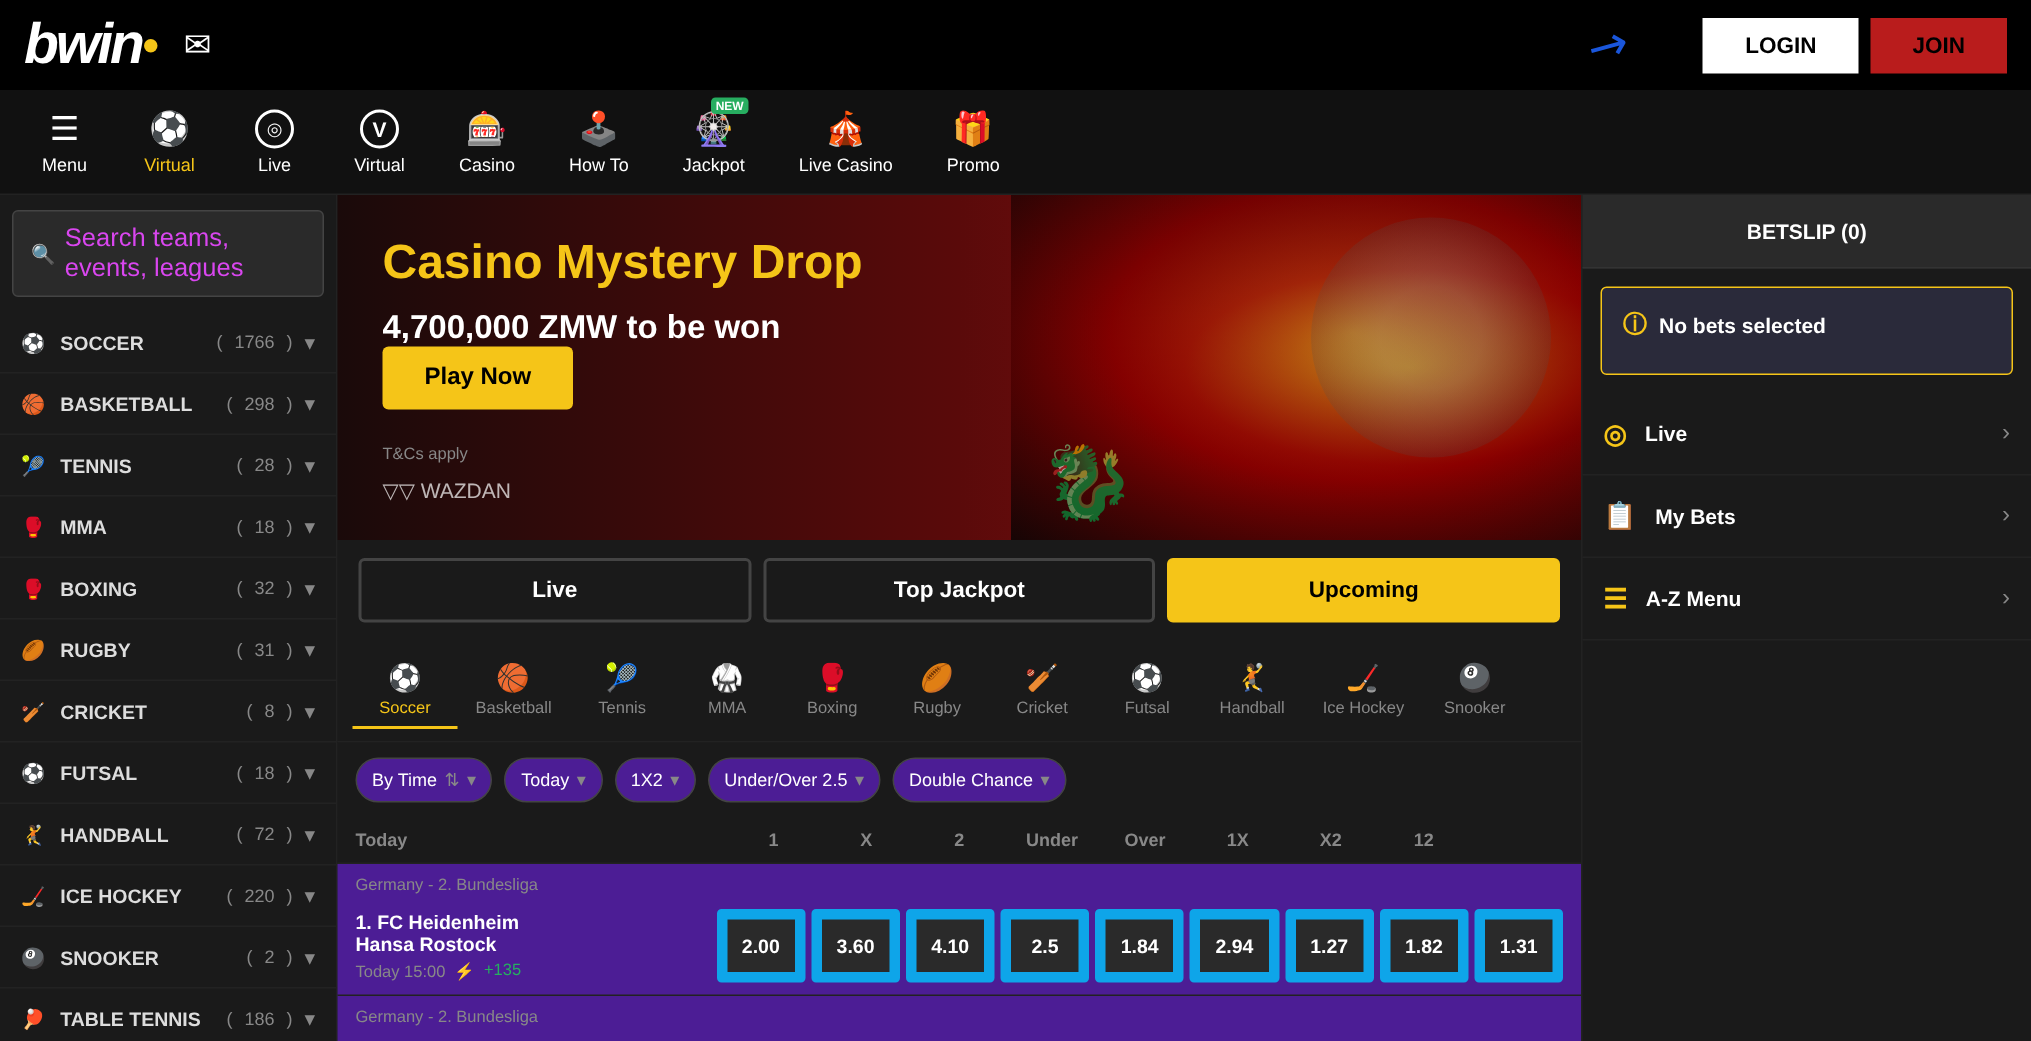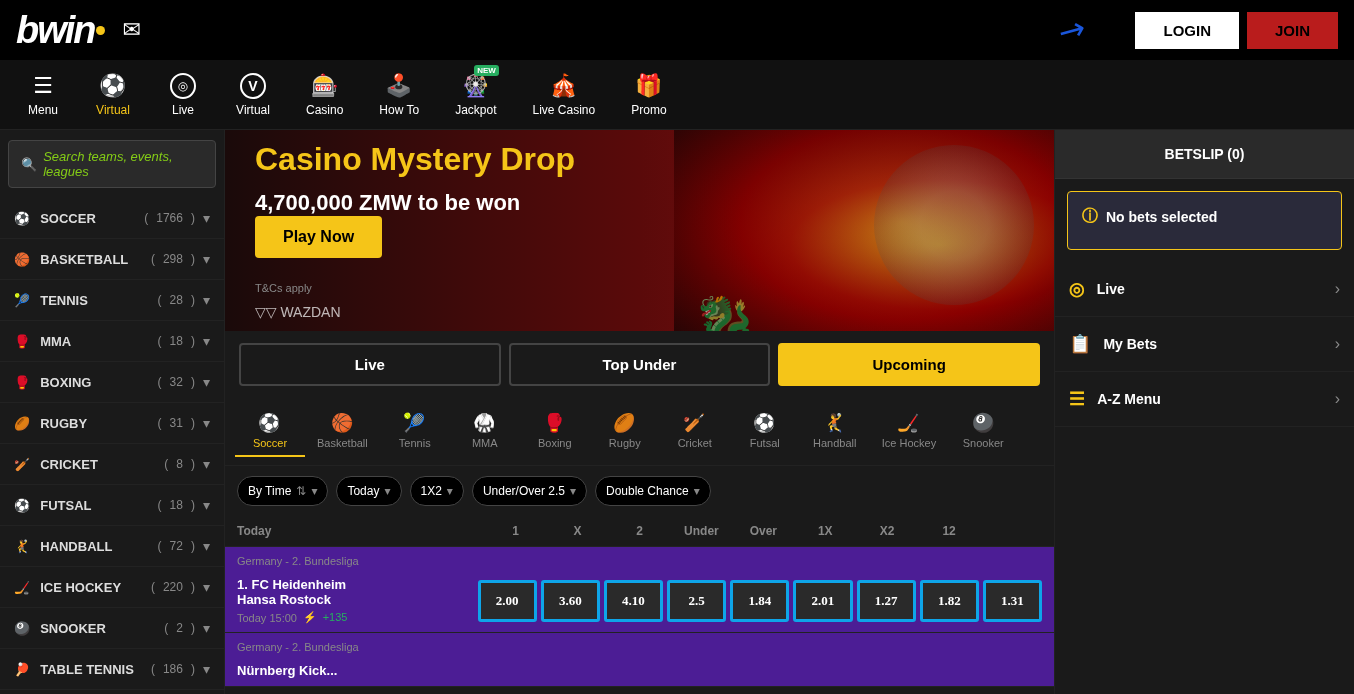--- a/index.html
+++ b/index.html
@@ -27,21 +27,21 @@
     .search-input { width: 100%; background: #2a2a2a; border: 1px solid #444; color: #fff; padding: 8px 12px; border-radius: 4px; font-size: 13px; display: flex; align-items: center; gap: 6px; cursor: pointer; }
     .sidebar-item { display: flex; align-items: center; justify-content: space-between; padding: 12px 14px; cursor: pointer; border-bottom: 1px solid #222; }
     .sidebar-item-left { display: flex; align-items: center; gap: 10px; font-size: 13px; font-weight: bold; color: #ddd; }
     .sidebar-item-right { display: flex; align-items: center; gap: 8px; color: #888; font-size: 12px; }
     .chevron { color: #888; font-size: 14px; }
 
     
     .main { flex: 1; padding: 0; }
 
     
-    .banner { position: relative; width: 100%; height: 201px; background: linear-gradient(to right, #1a0a0a 0%, #5a0a0a 50%, #8a1010 80%, #4a0808 100%); overflow: hidden; display: flex; align-items: center; }
+    .banner { position: relative; width: 100%; height: 230px; background: linear-gradient(to right, #1a0a0a 0%, #5a0a0a 50%, #8a1010 80%, #4a0808 100%); overflow: hidden; display: flex; align-items: center; }
     .banner-content { padding: 20px 30px; z-index: 2; }
     .banner-title { color: #f5c518; font-size: 32px; font-weight: 900; margin-bottom: 12px; }
     .banner-subtitle { color: #fff; font-size: 22px; font-weight: bold; }
     .banner-play-btn { background: #f5c518; color: #000; border: none; padding: 12px 28px; font-size: 16px; font-weight: bold; border-radius: 4px; cursor: pointer; }
     .banner-tc { color: #888; font-size: 11px; margin-top: 24px; }
     .banner-logo { color: #fff; font-size: 14px; margin-top: 10px; opacity: 0.7; }
     .banner-dragon { position: absolute; right: 0; top: 0; width: 380px; height: 230px; background: radial-gradient(ellipse at 70% 50%, #b8860b 0%, #8b0000 40%, #2a0505 100%); }
 
     
     .tabs { display: flex; background: #1a1a1a; padding: 12px 14px; gap: 8px; }
@@ -49,36 +49,36 @@
     .tab.active { background: #f5c518; color: #000; border-color: #f5c518; }
 
     
     .sport-tabs { display: flex; background: #1a1a1a; padding: 8px 10px; gap: 0; border-bottom: 1px solid #222; overflow-x: auto; }
     .sport-tab { display: flex; flex-direction: column; align-items: center; padding: 6px 12px; cursor: pointer; font-size: 11px; color: #888; min-width: 70px; }
     .sport-tab.active { color: #f5c518; border-bottom: 2px solid #f5c518; }
     .sport-tab-icon { font-size: 18px; margin-bottom: 3px; }
 
     
     .filter-bar { display: flex; padding: 10px 12px; gap: 8px; background: #1a1a1a; align-items: center; }
-    .filter-select { background: #000000; border: 1px solid #444; color: #fff; padding: 7px 10px; font-size: 12px; border-radius: 15px; display: flex; align-items: center; gap: 5px; cursor: pointer; }
+    .filter-select { background: #4c1d95; border: 1px solid #444; color: #fff; padding: 7px 10px; font-size: 12px; border-radius: 15px; display: flex; align-items: center; gap: 5px; cursor: pointer; }
 
     
     .table-header { display: grid; grid-template-columns: 2fr 0.5fr 0.5fr 0.5fr 0.5fr 0.5fr 0.5fr 0.5fr 0.5fr 0.5fr; padding: 8px 12px; background: #1a1a1a; color: #888; font-size: 12px; font-weight: bold; border-bottom: 1px solid #222; }
     .table-header span { text-align: center; }
     .table-header span:first-child { text-align: left; }
 
     
     .match-section { background: #4c1d95; }
     .match-league { color: #888; font-size: 11px; padding: 8px 12px 2px; }
     .match-row { display: grid; grid-template-columns: 2fr 0.5fr 0.5fr 0.5fr 0.5fr 0.5fr 0.5fr 0.5fr 0.5fr 0.5fr; padding: 8px 12px; border-bottom: 1px solid #222; align-items: center; gap: 4px; }
     .match-name { font-size: 13px; font-weight: bold; color: #fff; }
     .match-time { color: #888; font-size: 11px; margin-top: 2px; }
     .match-live { color: #27ae60; font-size: 11px; }
     .match-more { color: #27ae60; font-size: 11px; }
-    .odds-btn { background: #2a2a2a; border: 3px solid #0ea5e9; color: #fff; padding: 10px 6px; font-size: 13px; font-weight: bold; border-radius: 3px; text-align: center; cursor: pointer; font-family: Liberation Serif, serif; }
+    .odds-btn { background: #2a2a2a; border: 7px solid #0ea5e9; color: #fff; padding: 10px 6px; font-size: 13px; font-weight: bold; border-radius: 3px; text-align: center; cursor: pointer; }
 
     
     .right-panel { width: 300px; background: #1a1a1a; flex-shrink: 0; border-left: 1px solid #222; }
     .right-panel-btn { padding: 16px; text-align: center; font-size: 14px; font-weight: bold; color: #fff; background: #2a2a2a; cursor: pointer; border-bottom: 1px solid #333; }
     .betslip-info { background: #2a2a3a; border: 1px solid #f5c518; margin: 12px; padding: 14px; border-radius: 4px; }
     .betslip-info-header { display: flex; align-items: center; gap: 8px; font-weight: bold; font-size: 14px; margin-bottom: 8px; }
     .betslip-info-icon { color: #f5c518; font-size: 16px; }
     .betslip-info-text { color: #ccc; font-size: 12px; line-height: 1.5; }
     .betslip-info-text strong { color: #fff; }
     .right-panel-menu-item { display: flex; align-items: center; justify-content: space-between; padding: 16px 14px; cursor: pointer; border-bottom: 1px solid #222; }
@@ -149,21 +149,21 @@
     <span>Promo</span>
   </div>
 </div>
 
 <div class="layout">
 
   <div class="sidebar">
     <div class="search-bar">
       <div class="search-input">
         <span style="color:#888;">🔍</span>
-        <span style="color:#84cc16;font-size:13px;font-style:italic;">Search teams, events, leagues</span>
+        <span style="color:#d946ef;font-size:17px;">Search teams, events, leagues</span>
       </div>
     </div>
 
     <div class="sidebar-item">
       <div class="sidebar-item-left">
         <span>⚽</span>
         <span>SOCCER</span>
       </div>
       <div class="sidebar-item-right">
         <span>(</span>
@@ -334,21 +334,21 @@
       </div>
       <div class="banner-dragon">
         <div style="position:absolute;inset:0;background:radial-gradient(ellipse at 60% 40%, rgba(255,200,50,0.3) 0%, rgba(139,0,0,0.6) 50%, rgba(20,5,5,0.9) 100%);"></div>
         <div style="position:absolute;top:15px;right:20px;width:160px;height:160px;border-radius:50%;background:radial-gradient(circle,rgba(150,150,150,0.3) 30%,rgba(80,80,80,0.2) 70%,transparent 100%);"></div>
         <div style="position:absolute;bottom:10px;left:20px;color:rgba(255,200,50,0.6);font-size:50px;transform:rotate(-15deg);">🐉</div>
       </div>
     </div>
 
     <div class="tabs">
       <button class="tab">Live</button>
-      <button class="tab">Top Under</button>
+      <button class="tab">Top Jackpot</button>
       <button class="tab active">Upcoming</button>
     </div>
 
     <div class="sport-tabs">
       <div class="sport-tab active">
         <span class="sport-tab-icon">⚽</span>
         <span>Soccer</span>
       </div>
       <div class="sport-tab">
         <span class="sport-tab-icon">🏀</span>
@@ -438,21 +438,21 @@
             <span class="match-time">Today 15:00</span>
             <span class="match-live">⚡</span>
             <span class="match-more">+135</span>
           </div>
         </div>
         <div class="odds-btn">2.00</div>
         <div class="odds-btn">3.60</div>
         <div class="odds-btn">4.10</div>
         <div class="odds-btn">2.5</div>
         <div class="odds-btn">1.84</div>
-        <div class="odds-btn">2.01</div>
+        <div class="odds-btn">2.94</div>
         <div class="odds-btn">1.27</div>
         <div class="odds-btn">1.82</div>
         <div class="odds-btn">1.31</div>
       </div>
     </div>
 
     <div class="match-section">
       <div class="match-league">Germany - 2. Bundesliga</div>
       <div class="match-row">
         <div>

